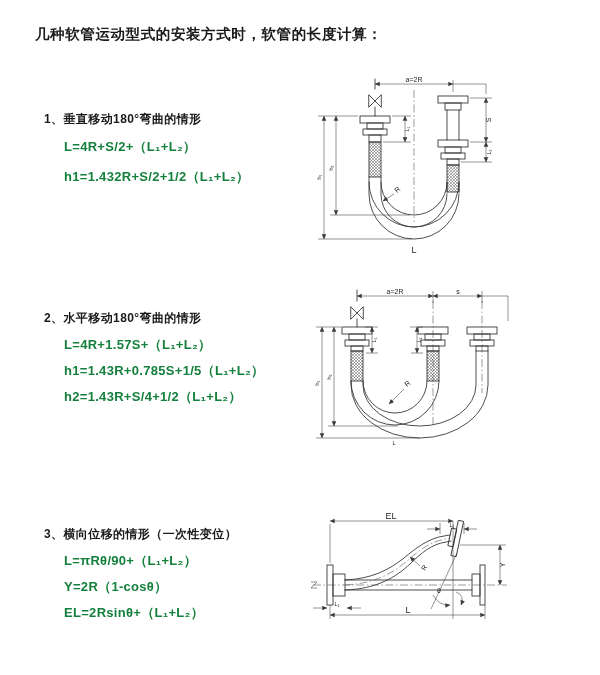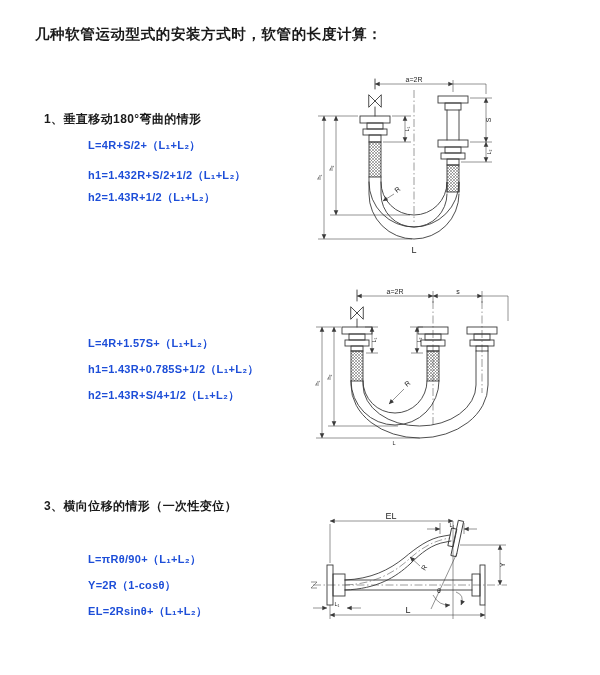--- a/index.html
+++ b/index.html
@@ -1,40 +1,39 @@
 <!DOCTYPE html>
 <html><head>
 <meta charset="utf-8">
 <style>
   html,body { margin:0; padding:0; background:#ffffff; }
   body { width:600px; height:675px; font-family:"Liberation Sans", sans-serif; }
   .page { position:relative; width:600px; height:675px; background:#ffffff; overflow:hidden; color:#1c1c1c; }
   .title { position:absolute; left:35px; top:25px; font-size:14.5px; font-weight:700; letter-spacing:0.6px; color:#1a1a1a; }
   .heading { position:absolute; left:44px; font-size:12px; font-weight:700; letter-spacing:0.4px; color:#1a1a1a; }
-  .formula { position:absolute; left:64px; font-size:11px; font-weight:600; letter-spacing:0.3px; color:#1d4ed8;margin-left:24px; }
+  .formula { position:absolute; left:64px; font-size:13px; font-weight:600; letter-spacing:0.3px; color:#15803d; }
   svg { position:absolute; }
   svg .ln   { stroke:#3a3a3a; stroke-width:0.9; fill:none; stroke-linecap:round; }
   svg .dim  { stroke:#3a3a3a; stroke-width:0.55; fill:none; }
   svg .cl   { stroke:#4a4a4a; stroke-width:0.55; fill:none; stroke-dasharray:8 2.5 1.5 2.5; }
   svg text  { fill:#1f1f1f; font-family:"Liberation Sans", sans-serif; }
   .lbl-s { font-size:5.5px; }
   .lbl-m { font-size:7px; }
   .lbl-b { font-size:9px; }
 </style>
 </head>
 <body>
 
 <div class="page">
 
   <div class="title">几种软管运动型式的安装方式时，软管的长度计算：</div>
 
   <div class="heading" style="top:111px">1、垂直移动180°弯曲的情形</div>
   <div class="formula" style="top:138px">L=4R+S/2+（L₁+L₂）</div>
   <div class="formula" style="top:168px">h1=1.432R+S/2+1/2（L₁+L₂）</div>
-  <div class="formula" style="top:190px">h2=1.43R+1/2（L₁+L₂）</div>
 
   <svg style="left:310px; top:72px" width="230" height="185" viewBox="0 0 230 185">
     <defs>
       <pattern id="brA" width="3" height="3" patternUnits="userSpaceOnUse">
         <path d="M0,3 L3,0 M0,0 L3,3" stroke="#4a4a4a" stroke-width="0.45"></path>
       </pattern>
       <marker id="arA" markerWidth="6" markerHeight="6" refX="5.2" refY="3" orient="auto-start-reverse" markerUnits="userSpaceOnUse">
         <path d="M0.5,0.7 L5.4,3 L0.5,5.3 Z" fill="#3a3a3a"></path>
       </marker>
     </defs>
@@ -97,22 +96,23 @@
     <text class="lbl-m" x="104" y="9.5" text-anchor="middle">a=2R</text>
     <text class="lbl-s" text-anchor="middle" transform="rotate(-90 99 57)" x="99" y="57">L₁</text>
     <text class="lbl-m" text-anchor="middle" transform="rotate(-90 180.5 48)" x="180.5" y="48">S</text>
     <text class="lbl-s" text-anchor="middle" transform="rotate(-90 180.5 80)" x="180.5" y="80">L₂</text>
     <text class="lbl-s" text-anchor="middle" transform="rotate(-90 10.5 105)" x="10.5" y="105">h₁</text>
     <text class="lbl-s" text-anchor="middle" transform="rotate(-90 22.5 96)" x="22.5" y="96">h₂</text>
     <text class="lbl-m" transform="rotate(-40 87 121)" x="87" y="121">R</text>
     <text class="lbl-b" x="104" y="181" text-anchor="middle">L</text>
   </svg>
 
+  <div class="heading" style="top:310px">2、水平移动180°弯曲的情形</div>
   <div class="formula" style="top:336px">L=4R+1.57S+（L₁+L₂）</div>
-  <div class="formula" style="top:362px">h1=1.43R+0.785S+1/2（L₁+L₂）</div>
+  <div class="formula" style="top:362px">h1=1.43R+0.785S+1/5（L₁+L₂）</div>
   <div class="formula" style="top:388px">h2=1.43R+S/4+1/2（L₁+L₂）</div>
 
   <svg style="left:308px; top:283px" width="240" height="178" viewBox="0 0 240 178">
     <defs>
       <pattern id="brB" width="3" height="3" patternUnits="userSpaceOnUse">
         <path d="M0,3 L3,0 M0,0 L3,3" stroke="#4a4a4a" stroke-width="0.45"></path>
       </pattern>
       <marker id="arB" markerWidth="6" markerHeight="6" refX="5.2" refY="3" orient="auto-start-reverse" markerUnits="userSpaceOnUse">
         <path d="M0.5,0.7 L5.4,3 L0.5,5.3 Z" fill="#3a3a3a"></path>
       </marker>
@@ -178,21 +178,21 @@
     <text class="lbl-m" x="87" y="10.5" text-anchor="middle">a=2R</text>
     <text class="lbl-m" x="150" y="10.5" text-anchor="middle">s</text>
     <text class="lbl-s" text-anchor="middle" transform="rotate(-90 68 57)" x="68" y="57">L₁</text>
     <text class="lbl-s" text-anchor="middle" transform="rotate(-90 113 57)" x="113" y="57">L₂</text>
     <text class="lbl-s" text-anchor="middle" transform="rotate(-90 10.5 100)" x="10.5" y="100">h₁</text>
     <text class="lbl-s" text-anchor="middle" transform="rotate(-90 22.5 94)" x="22.5" y="94">h₂</text>
     <text class="lbl-m" transform="rotate(-40 99 104)" x="99" y="104">R</text>
     <text class="lbl-s" x="86" y="162" text-anchor="middle">L</text>
   </svg>
 
-  <div class="heading" style="top:498px">3、横向位移的情形（一次性变位）</div>
+  <div class="heading" style="top:526px">3、横向位移的情形（一次性变位）</div>
   <div class="formula" style="top:552px">L=πRθ/90+（L₁+L₂）</div>
   <div class="formula" style="top:578px">Y=2R（1-cosθ）</div>
   <div class="formula" style="top:604px">EL=2Rsinθ+（L₁+L₂）</div>
 
   <svg style="left:303px; top:507px" width="292" height="140" viewBox="0 0 292 140">
     <defs>
       <marker id="arC" markerWidth="6" markerHeight="6" refX="5.2" refY="3" orient="auto-start-reverse" markerUnits="userSpaceOnUse">
         <path d="M0.5,0.7 L5.4,3 L0.5,5.3 Z" fill="#3a3a3a"></path>
       </marker>
     </defs>

